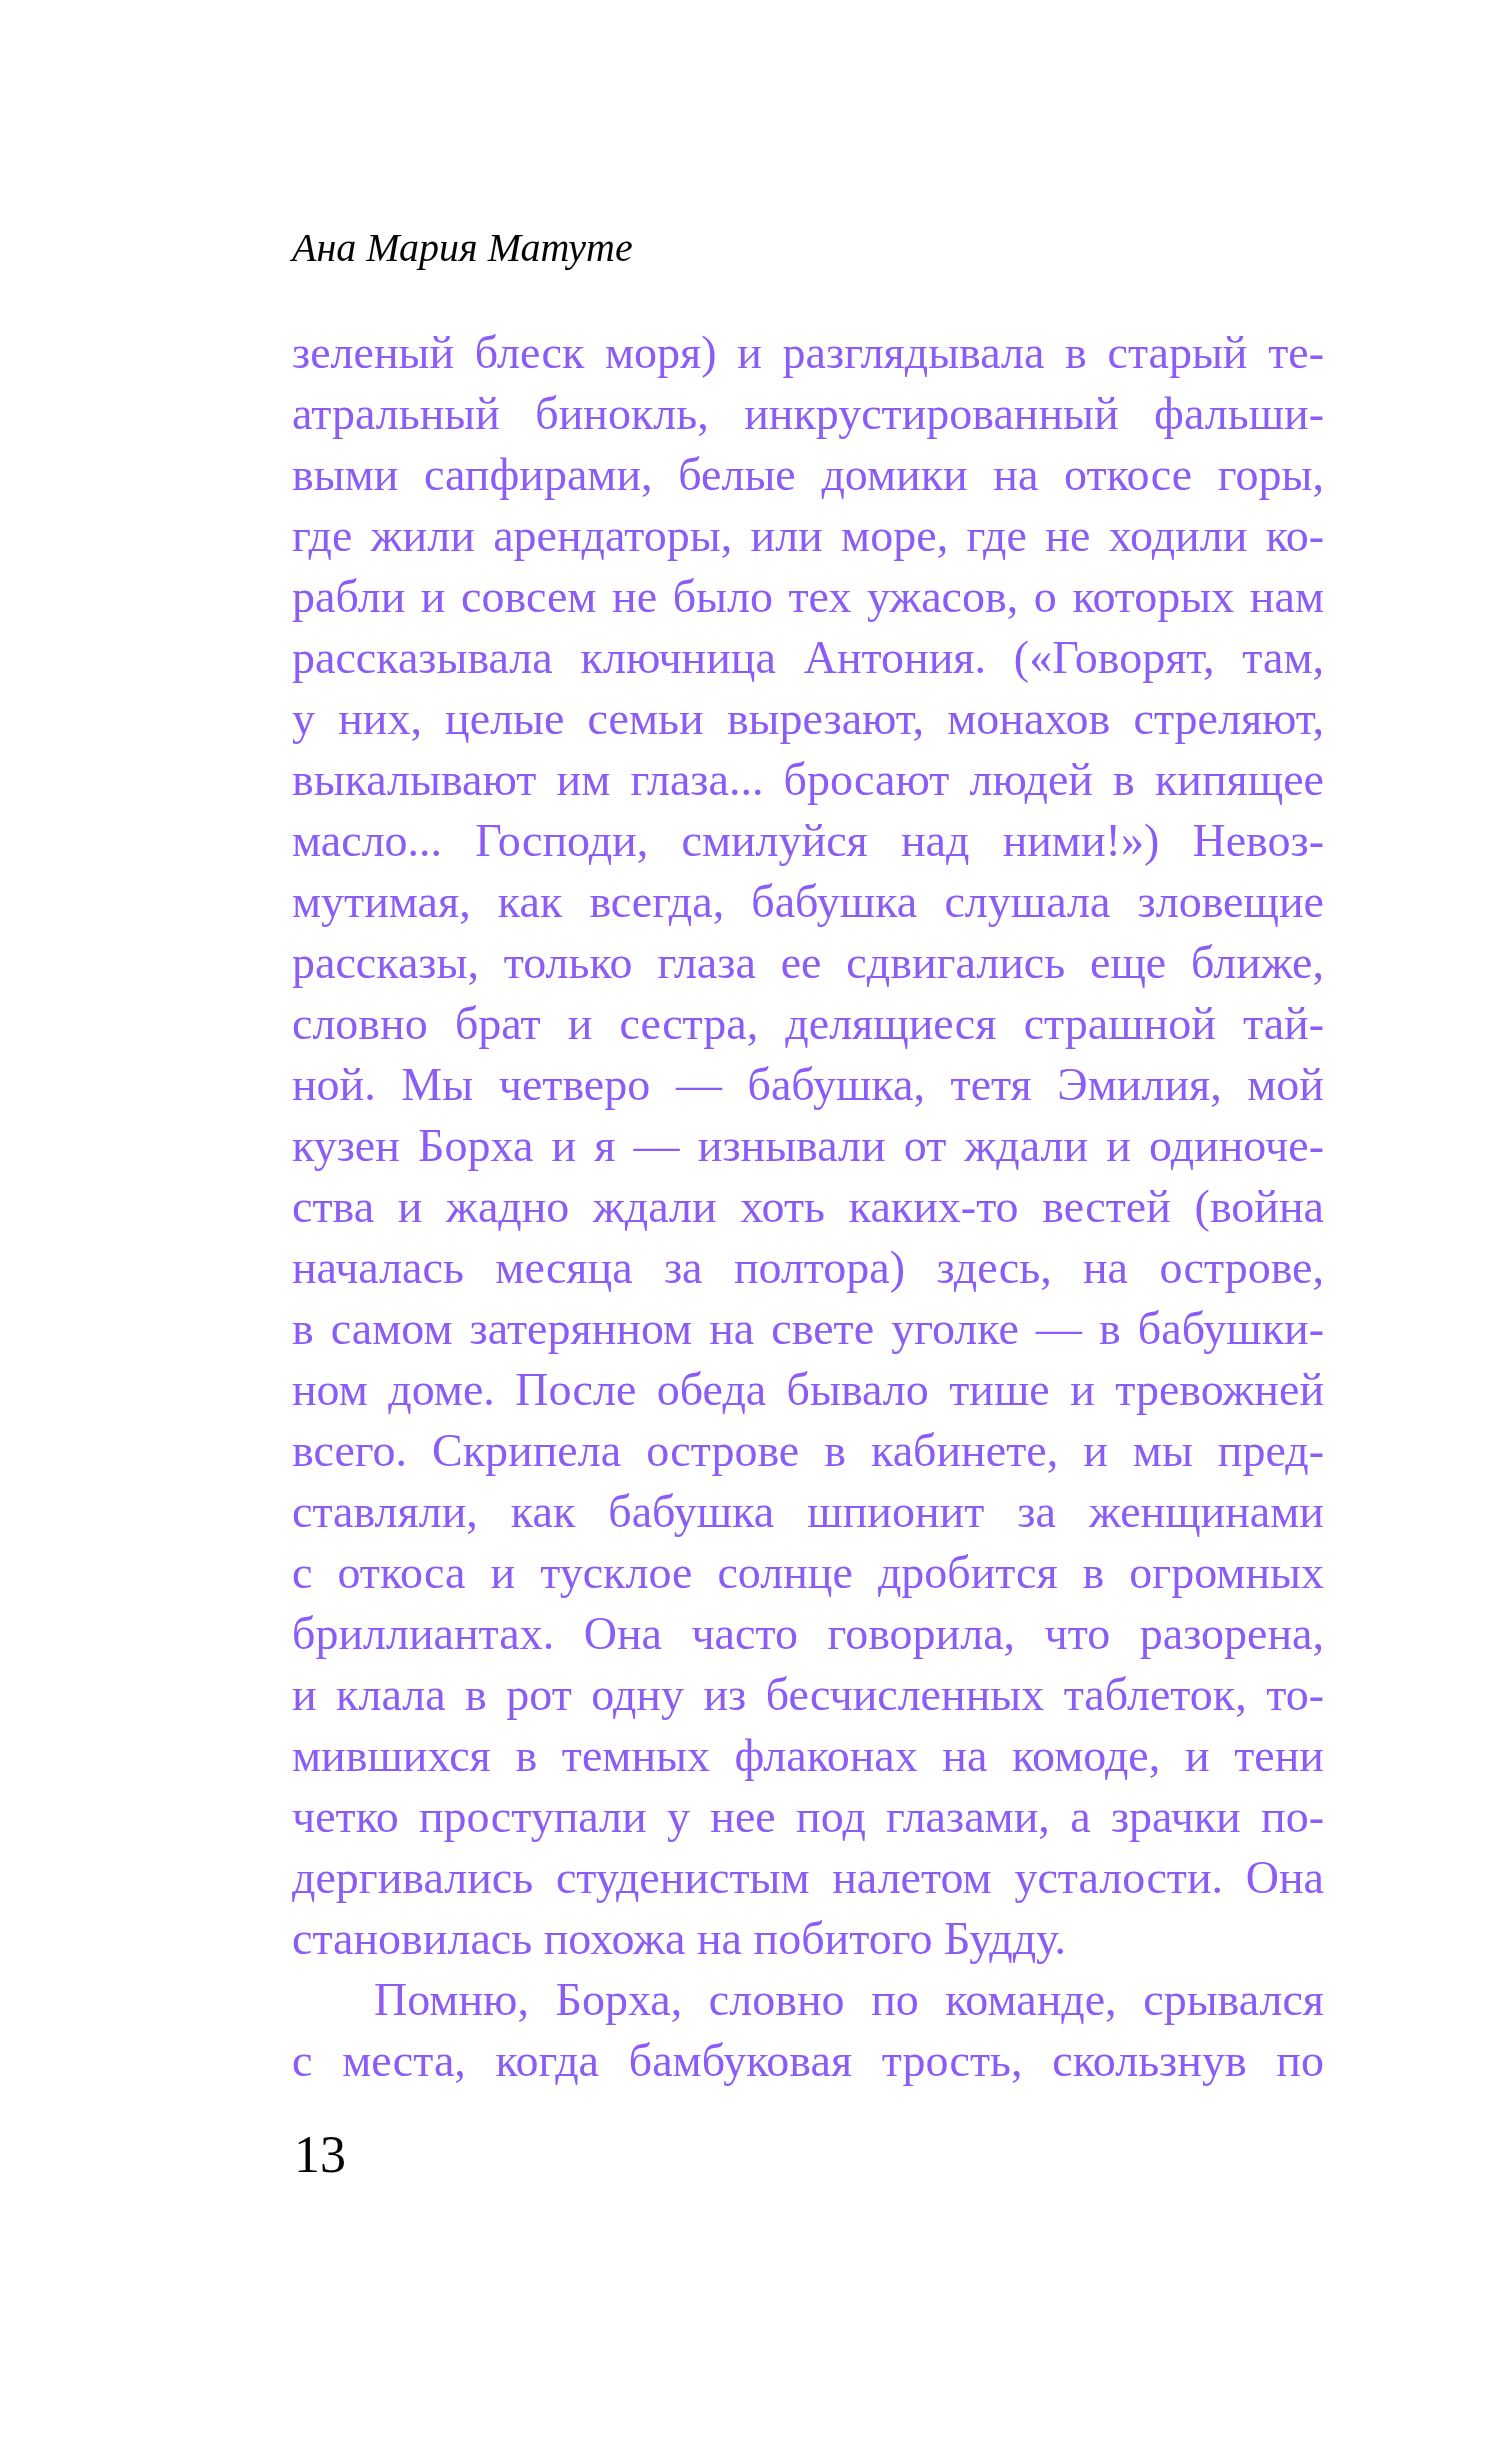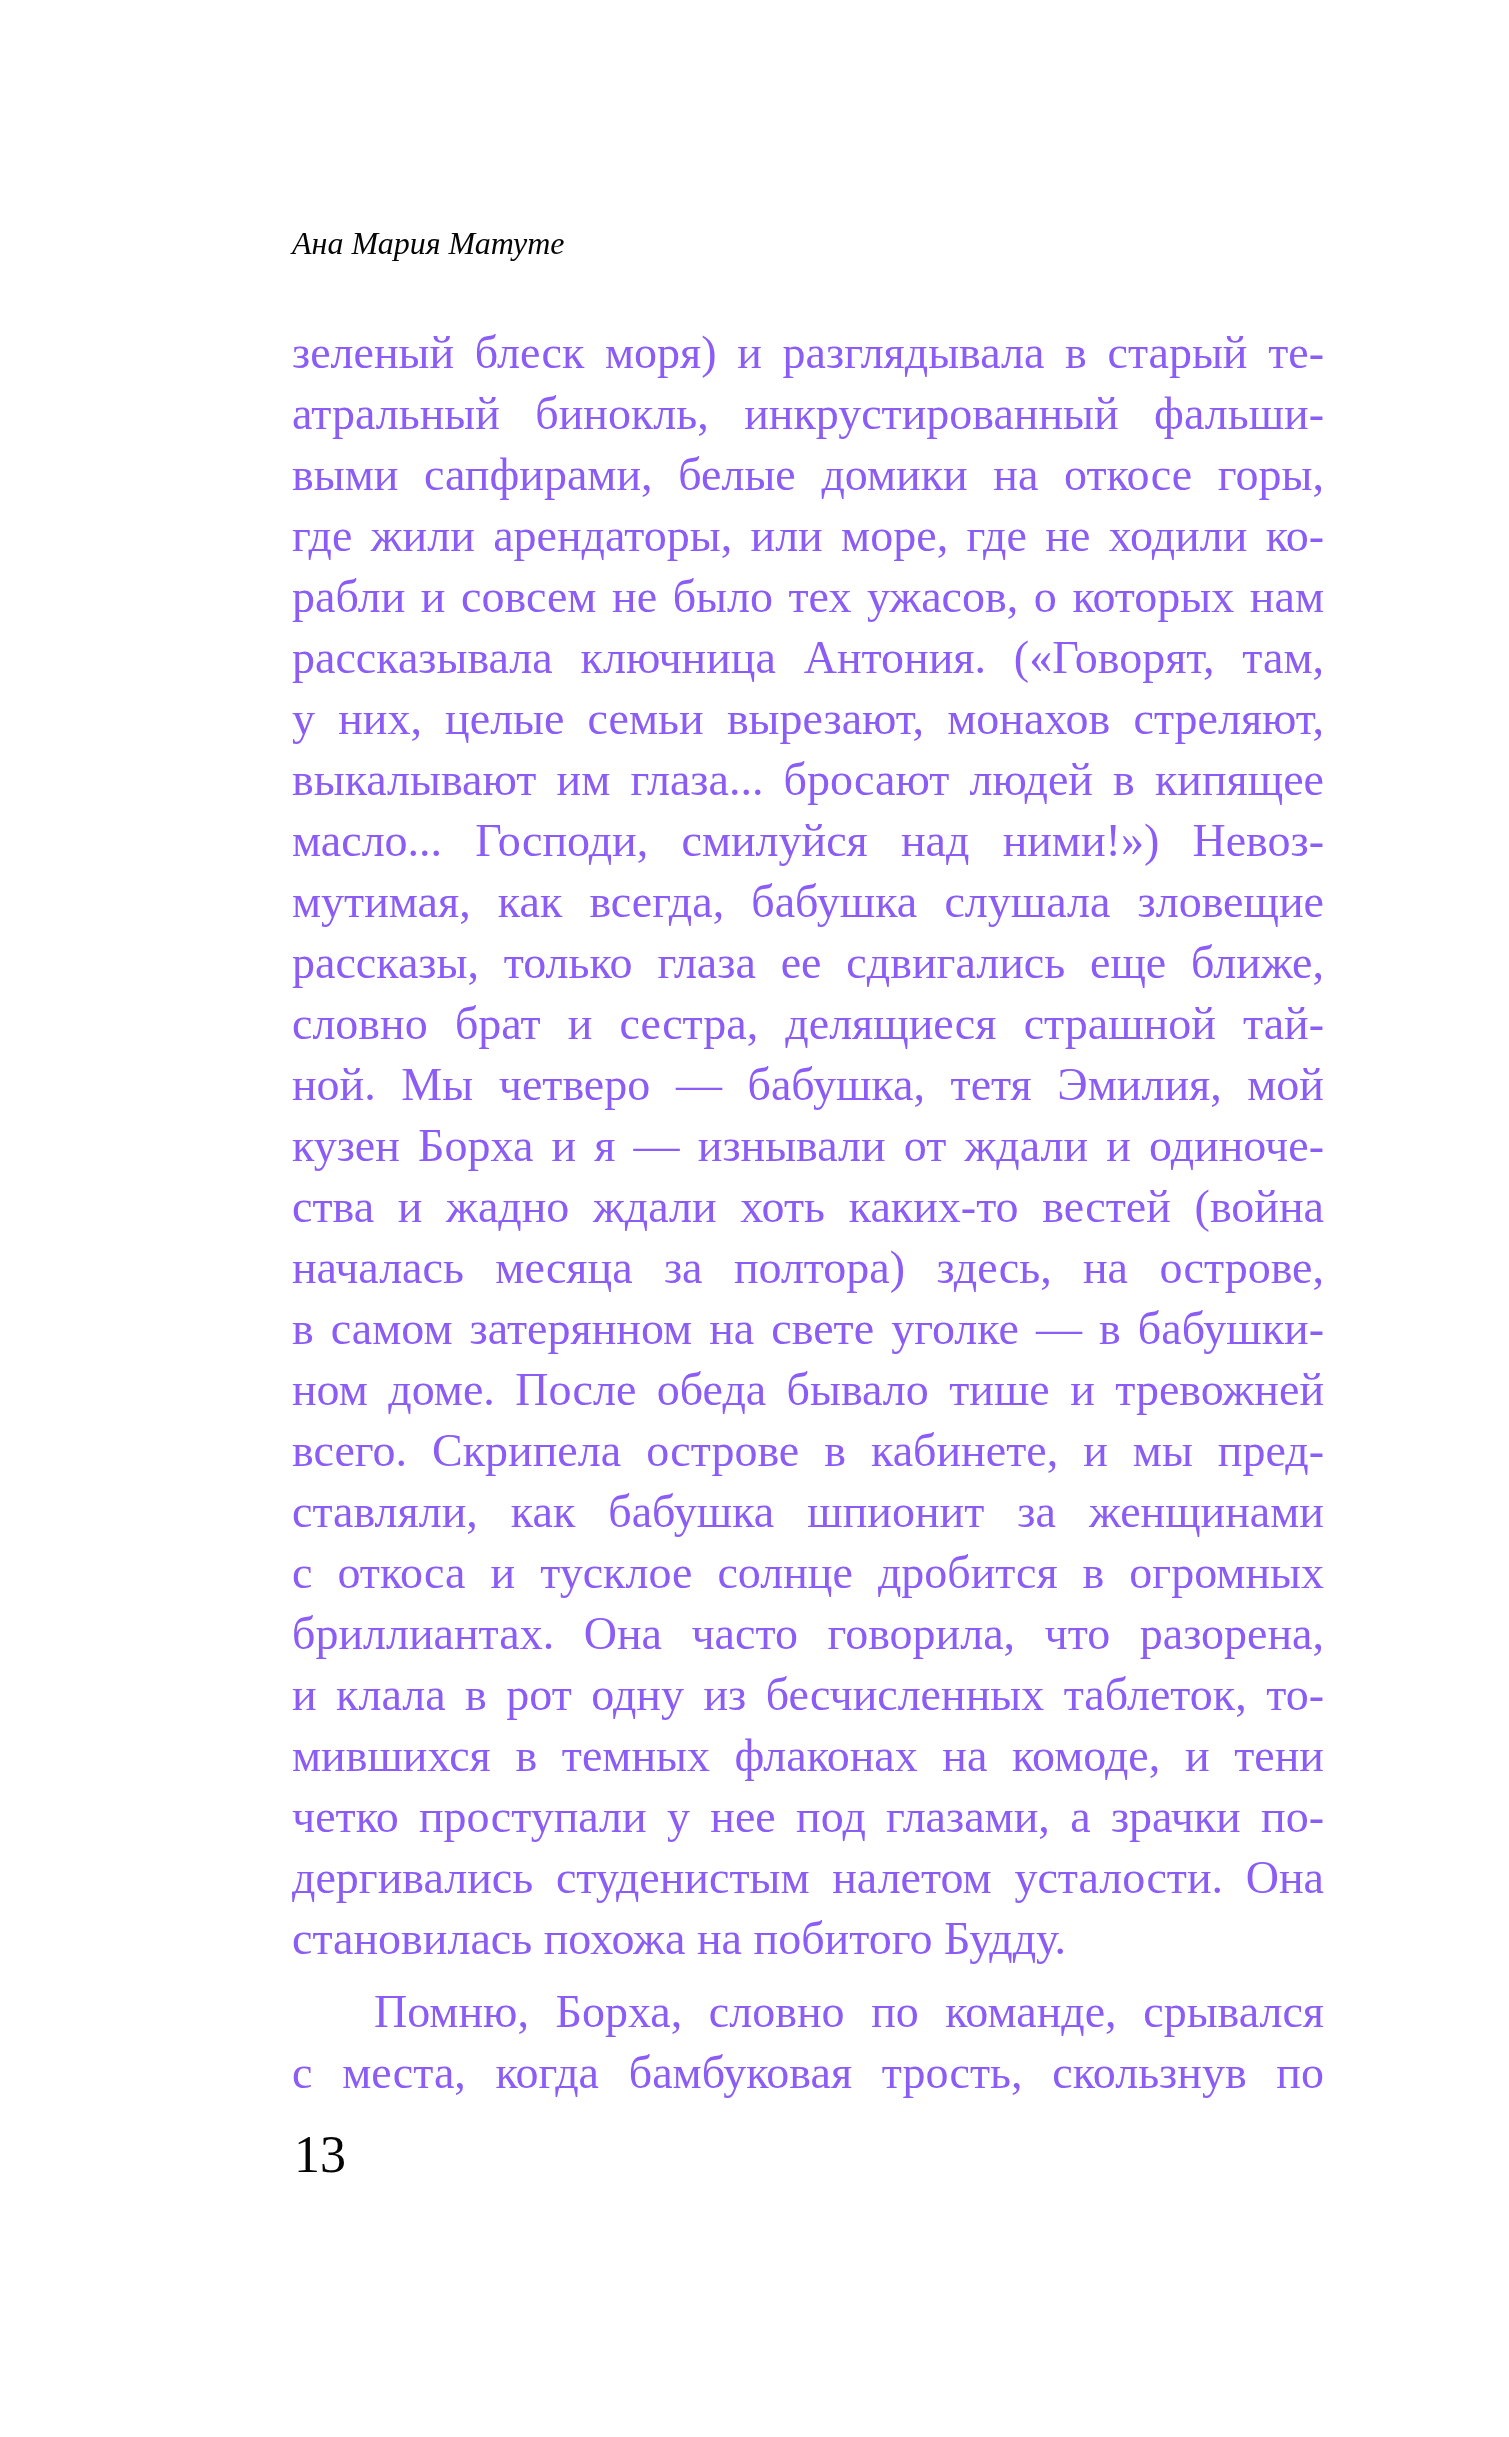--- a/index.html
+++ b/index.html
@@ -12,21 +12,21 @@
     height: 2438px;
     background: #ffffff;
     color: #000000;
     font-family: "Liberation Serif", serif;
     overflow: hidden;
   }
   .author {
     position: absolute;
     left: 292px;
     top: 225px;
-    font-size: 32px;
+    font-size: 40px;
     font-style: italic;
     line-height: 1.15;
     white-space: nowrap;
     color: #050505;
   }
   .body-text {
     position: absolute;
     left: 292px;
     top: 322px;
     width: 1032px;
@@ -37,21 +37,20 @@
   .line {
     height: 61px;
     text-align: justify;
     text-align-last: justify;
   }
   .line.flush {
     text-align-last: left;
   }
   .line.indent {
     text-indent: 82px;
-    margin-top: 12px;
   }
   .pagenum {
     position: absolute;
     left: 294px;
     top: 2129px;
     font-size: 52px;
     line-height: 1;
     color: #050505;
   }
 </style>

